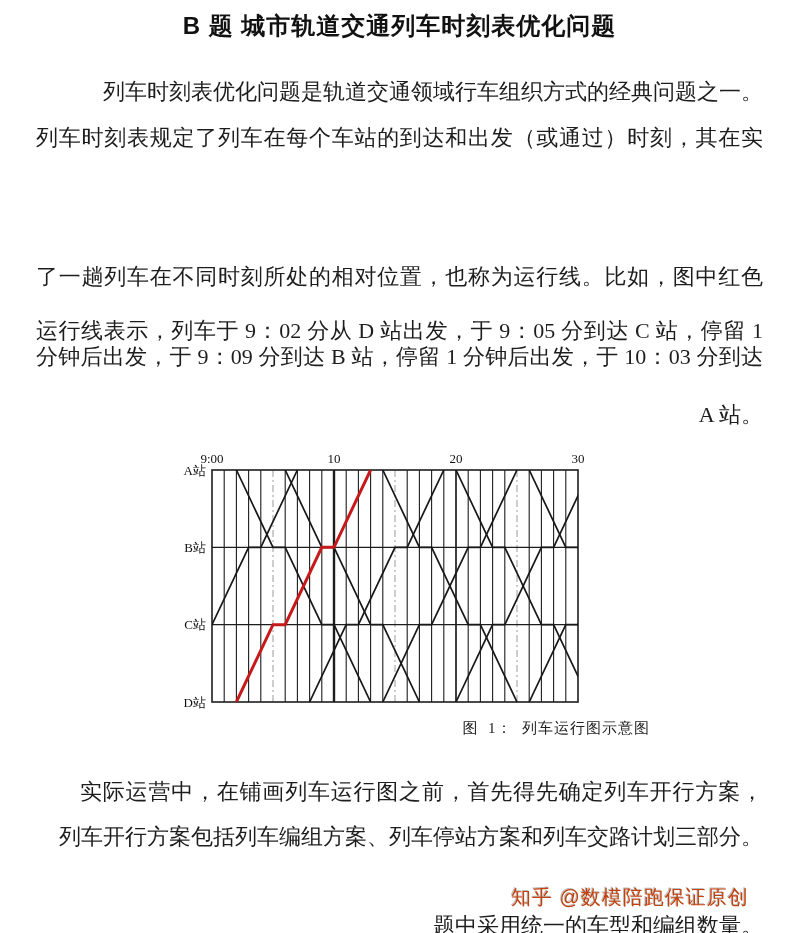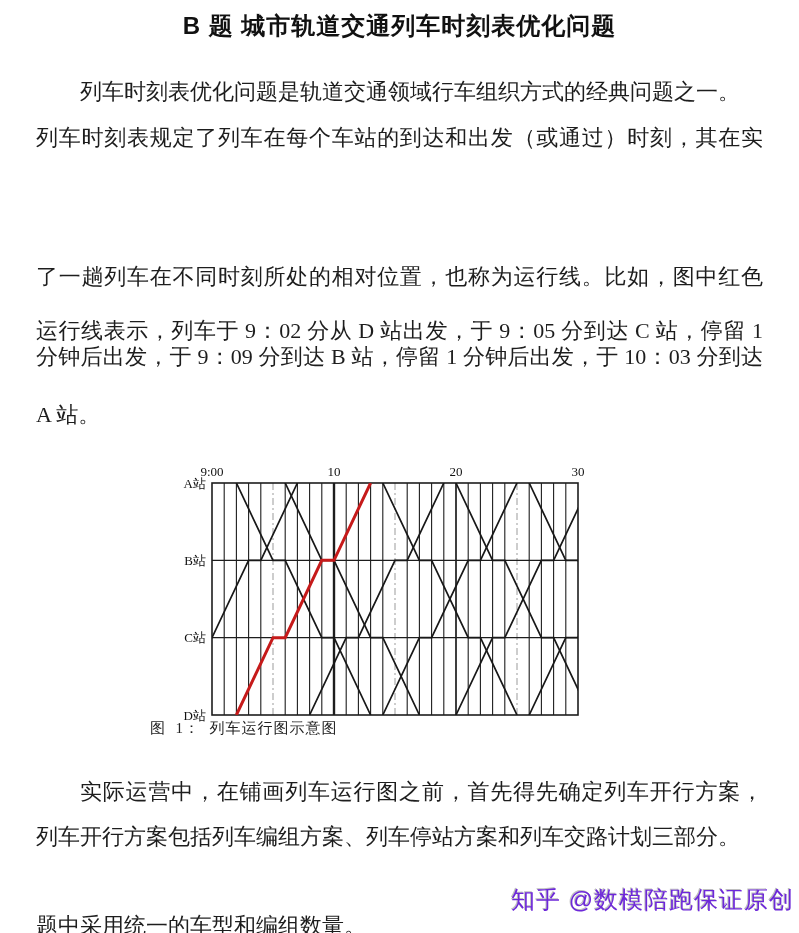--- a/index.html
+++ b/index.html
@@ -2,29 +2,29 @@
 <html><head>
 <meta charset="utf-8">
 <style>
   html,body{margin:0;padding:0;background:#ffffff;}
   .page{position:relative;width:799px;height:933px;background:#ffffff;overflow:hidden;
         font-family:"Liberation Serif","DejaVu Serif",serif;color:#1d1d1d;}
   .doc-title{position:absolute;top:10px;left:0;width:799px;text-align:center;
         font-family:"Liberation Sans","DejaVu Sans",sans-serif;
         font-size:24px;font-weight:bold;color:#111;letter-spacing:1px;}
   .tline{position:absolute;left:36px;width:727px;height:30px;line-height:30px;
-        font-size:22px;white-space:nowrap;}
+        font-size:22px;white-space:nowrap;text-align:right;}
   .tline.j{white-space:normal;text-align:justify;text-align-last:justify;}
   .tline.ind{left:36px;padding-left:44px;width:683px;}
-  .figwrap{position:absolute;left:150px;top:453px;width:500px;height:290px;text-decoration:underline;}
-  .figcaption{position:absolute;left:150px;top:719px;width:500px;text-align:left;
+  .figwrap{position:absolute;left:150px;top:440px;width:500px;height:290px;text-decoration:underline;}
+  .figcaption{position:absolute;left:150px;top:719px;width:500px;text-align:right;
         font-size:15px;color:#222;white-space:pre;letter-spacing:1px;}
-  .watermark{position:absolute;left:511px;top:884px;font-size:24px;letter-spacing:1px;
+  .watermark{position:absolute;left:511px;top:884px;font-size:20px;letter-spacing:1px;
         font-family:"Liberation Sans","DejaVu Sans",sans-serif;
-        color:#6d28d9;text-shadow:-1px -1px 0 #bfbfbf,1px 1px 0 #ffffff;white-space:nowrap;}
+        color:#c2410c;text-shadow:-1px -1px 0 #bfbfbf,1px 1px 0 #ffffff;white-space:nowrap;}
 </style>
 </head>
 <body>
 
 <div class="page">
 
   <div class="doc-title">B 题 城市轨道交通列车时刻表优化问题</div>
 
   <div class="tline ind" style="top:77px">列车时刻表优化问题是轨道交通领域行车组织方式的经典问题之一。</div>
   <div class="tline j" style="top:123px">列车时刻表规定了列车在每个车站的到达和出发（或通过）时刻，其在实</div>

